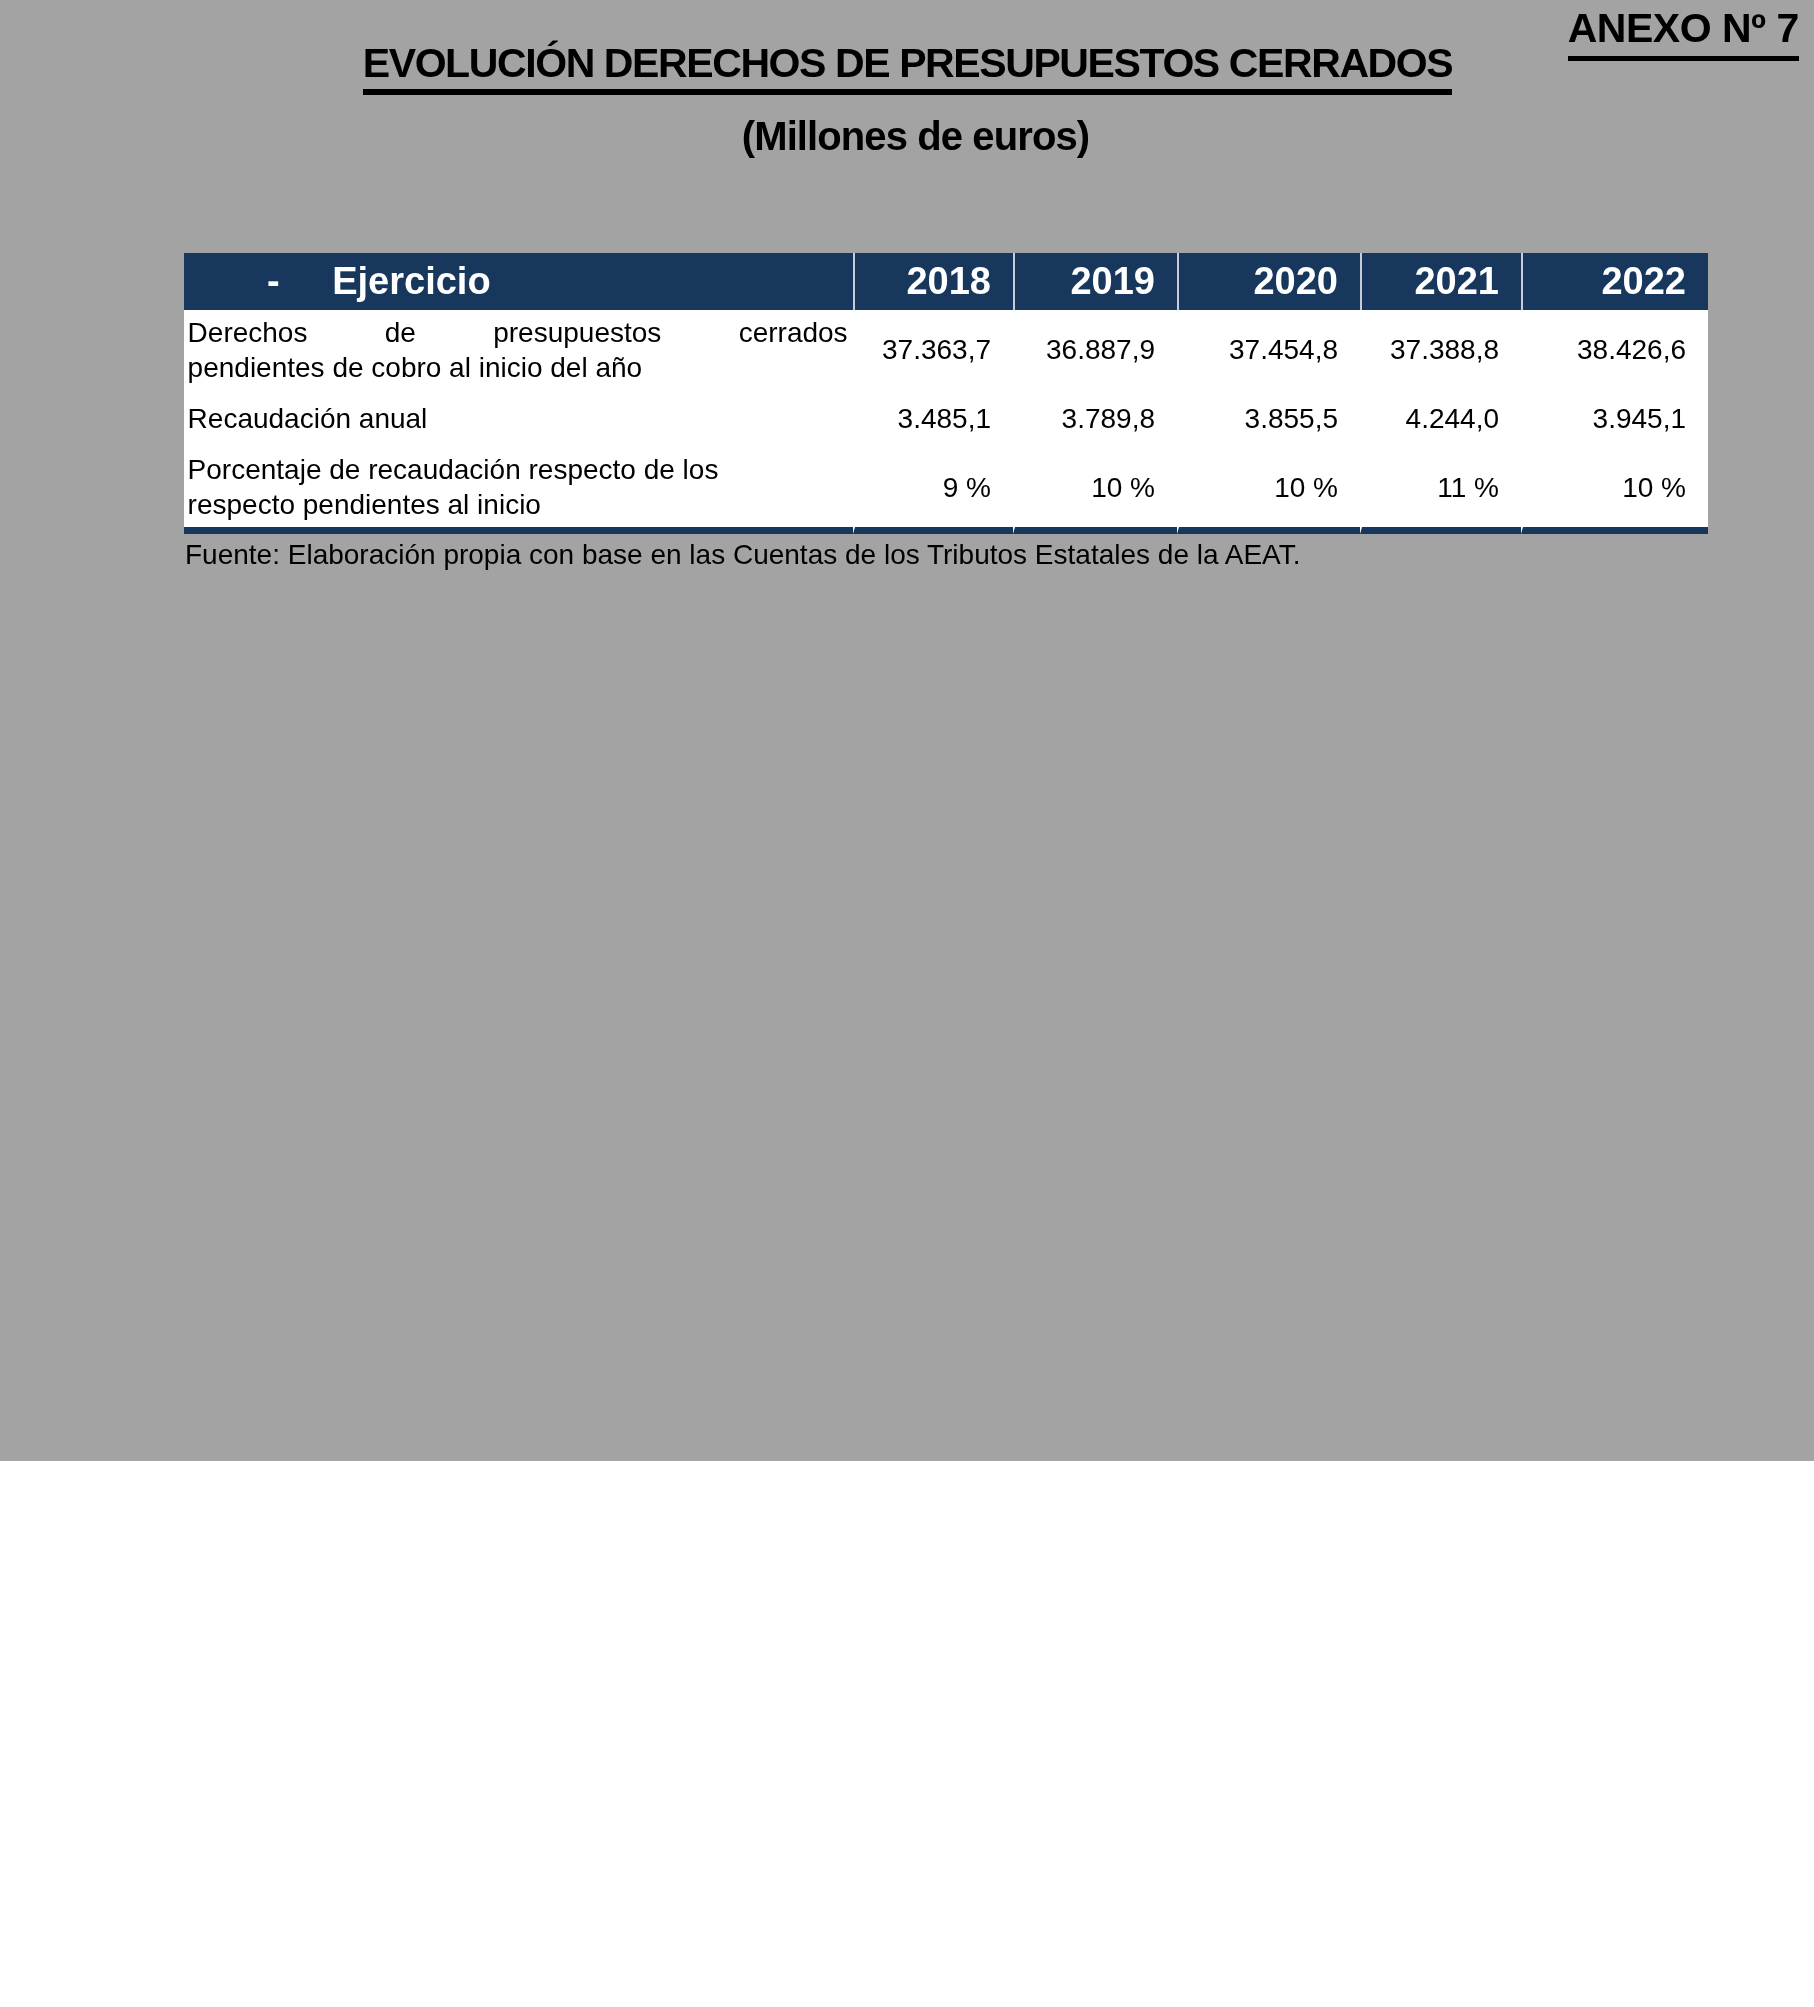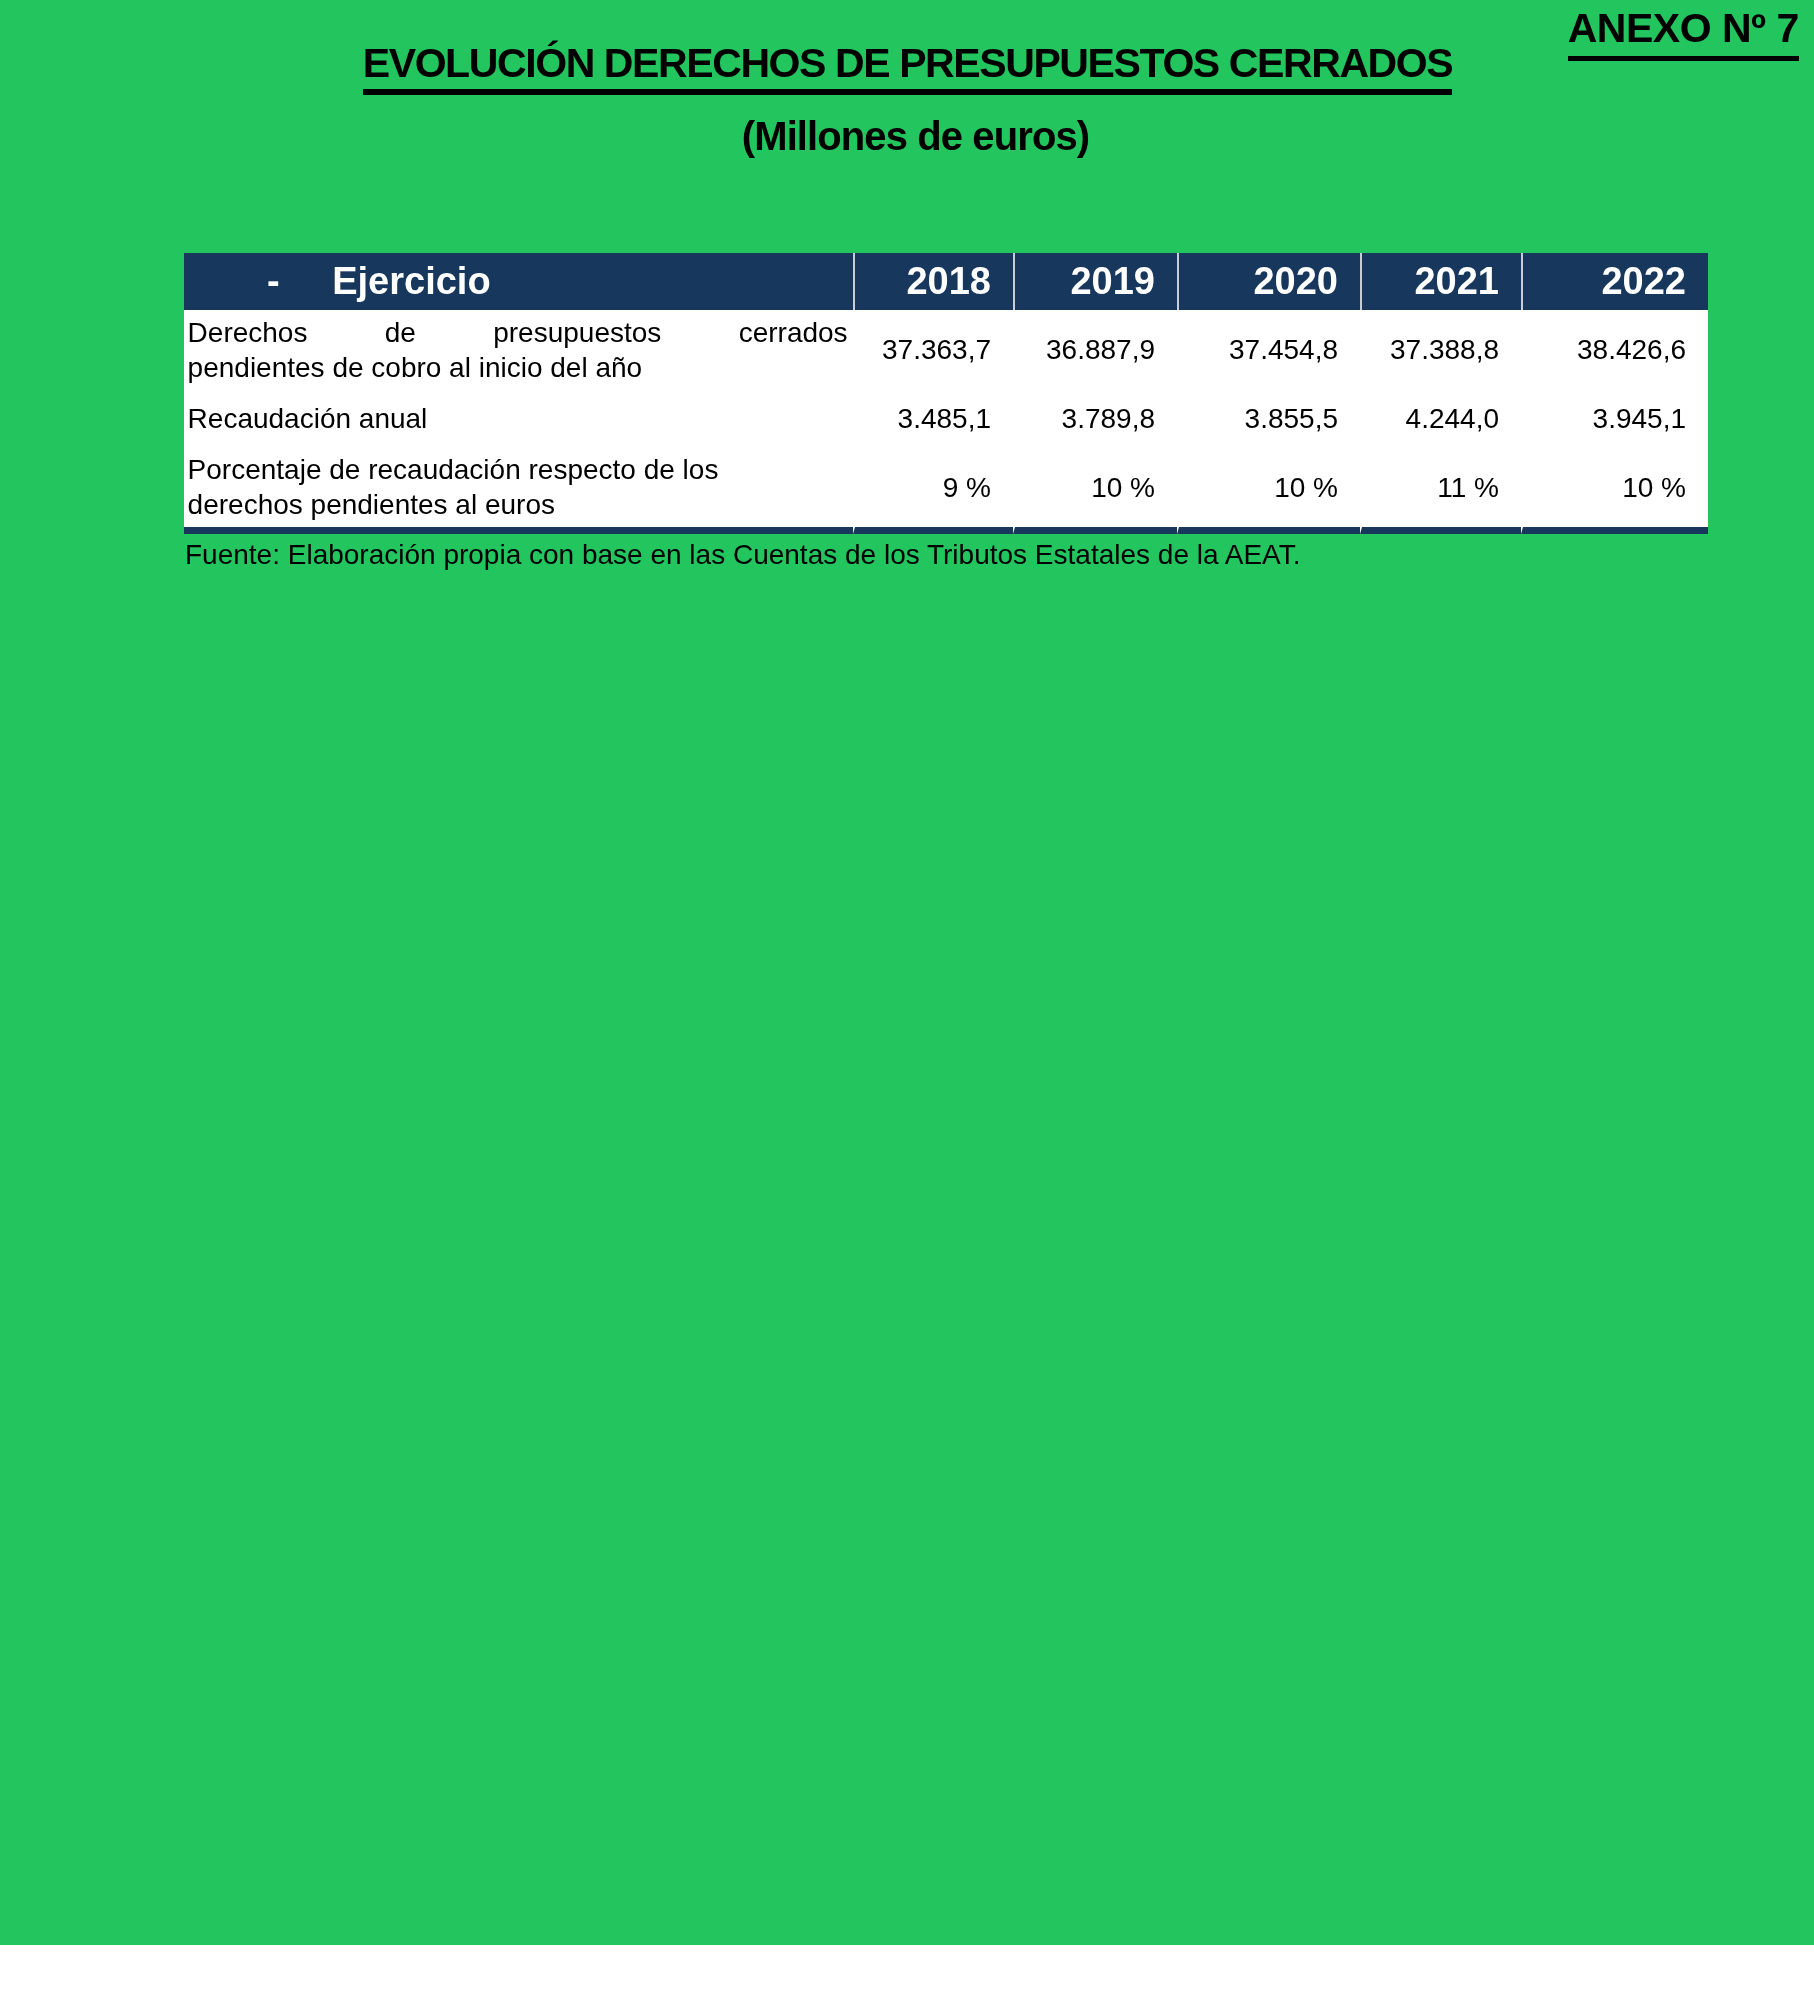--- a/index.html
+++ b/index.html
@@ -1,21 +1,21 @@
 <!DOCTYPE html>
 <html style="font-size:14.5px"><head>
 <meta charset="utf-8">
 <style>
   * { margin: 0; padding: 0; box-sizing: border-box; }
   html, body { background: #ffffff; }
   .page {
     position: relative;
     width: 1815px;
-    height: 1945px;
-    background: #22c55e;
+    height: 1461px;
+    background: #a3a3a3;
     font-family: "Liberation Sans", sans-serif;
     color: #000000;
     overflow: hidden;
   }
   .annex {
     position: absolute;
     top: 5.4px;
     right: 16.3px;
     font-size: 41px;
     font-weight: 700;
@@ -159,21 +159,21 @@
         </td>
         <td class="num">3.485,1</td>
         <td class="num">3.789,8</td>
         <td class="num">3.855,5</td>
         <td class="num">4.244,0</td>
         <td class="num">3.945,1</td>
       </tr>
       <tr class="r3 last">
         <td class="rowlabel">
           <span class="line">Porcentaje de recaudación respecto de los</span>
-          <span class="line">derechos pendientes al euros</span>
+          <span class="line">respecto pendientes al inicio</span>
         </td>
         <td class="num">9 %</td>
         <td class="num">10 %</td>
         <td class="num">10 %</td>
         <td class="num">11 %</td>
         <td class="num">10 %</td>
       </tr>
     </tbody>
   </table>
 

